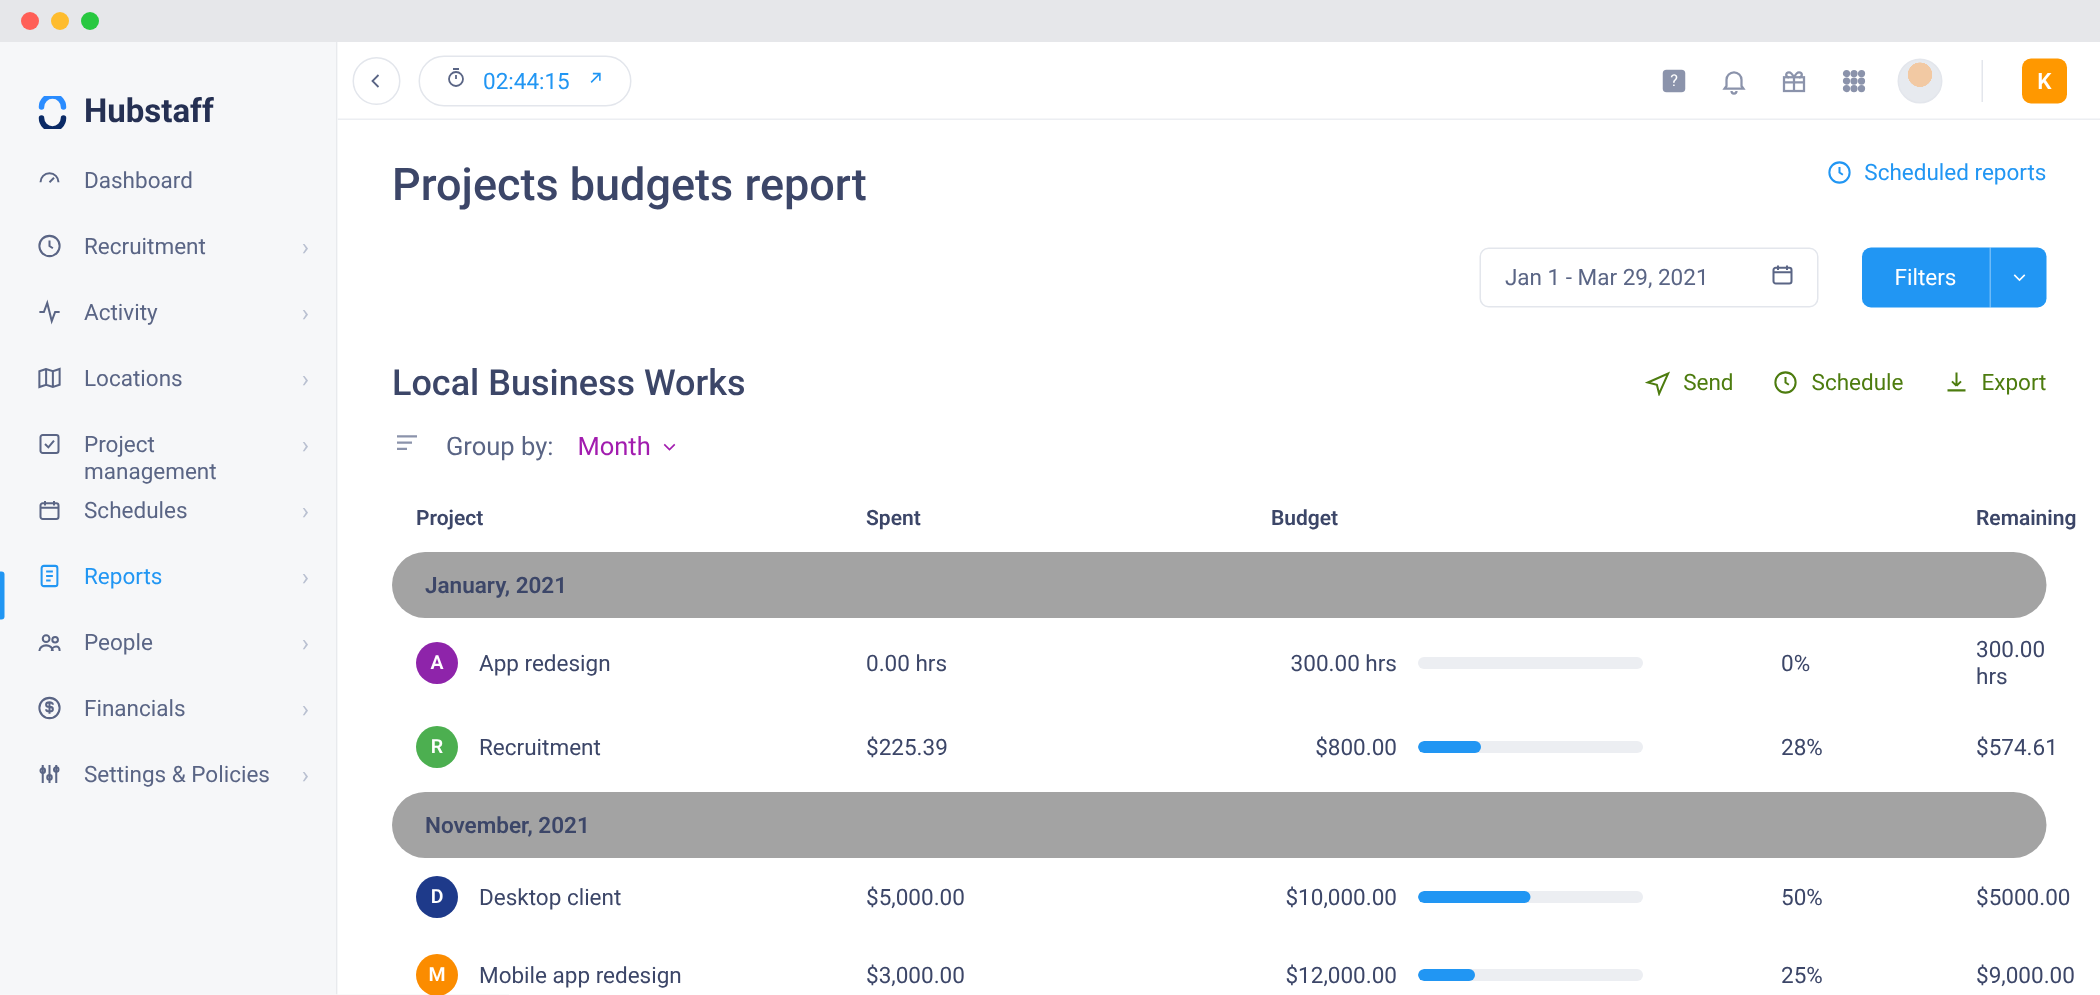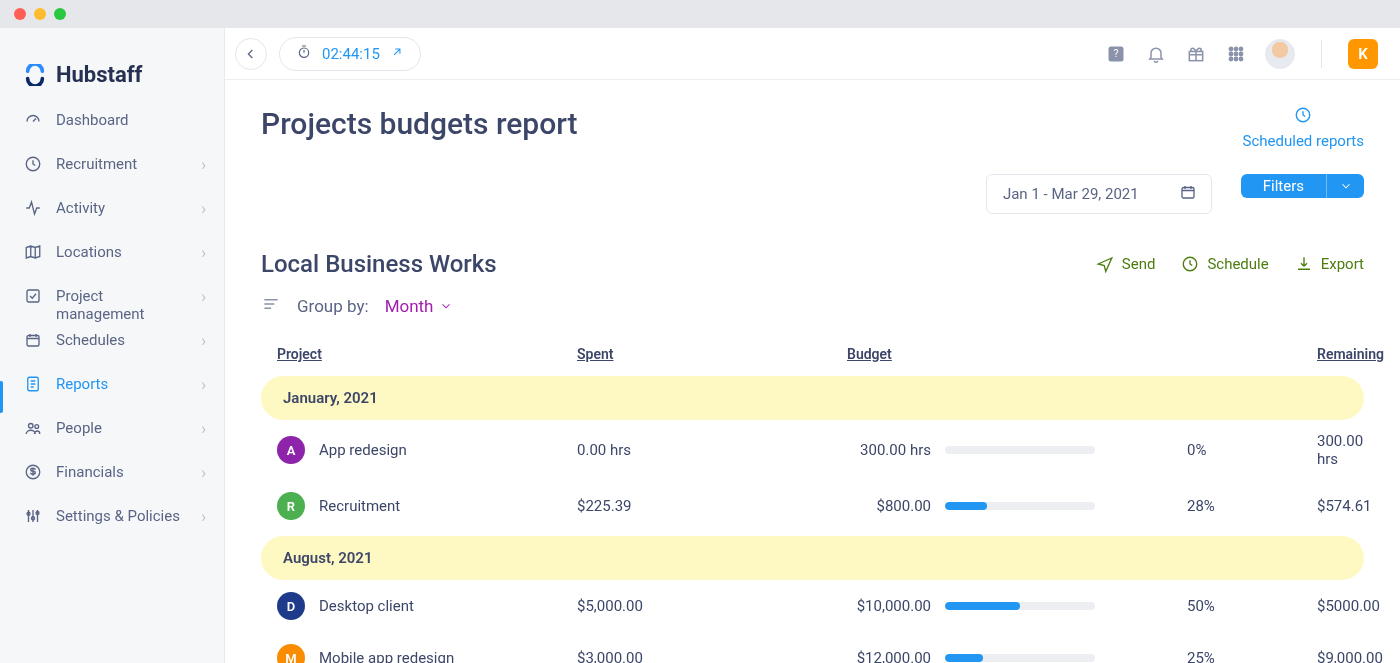--- a/index.html
+++ b/index.html
@@ -148,36 +148,36 @@
     align-items:flex-start;
     justify-content:space-between;
   }
   .page-title {
     font-size: 30px;
     font-weight: 500;
     color: #3c4668;
   }
   .scheduled-link {
     display:flex; align-items:center; gap:8px;
-    color:#2196f3; font-size:15px; cursor:pointer;flex-direction:column;
+    color:#2196f3; font-size:15px; cursor:pointer;
   }
   .controls-row {
     display:flex; justify-content:flex-end; gap:29px;
     margin-top: 24px;
   }
   .date-range {
     display:flex; align-items:center;
     border:1px solid #e3e6ec; border-radius:6px;
     height:40px; padding:0 14px 0 16px;
     color:#5a6585; font-size:15px; gap:40px;
     cursor:pointer;
   }
   .filters-btn {
     background:#2196f3; color:#fff;
-    border-radius:6px; height:24px;
+    border-radius:6px; height:40px;
     display:flex; align-items:center;
     padding:0 0 0 22px;
     font-size:15px; cursor:pointer;
   }
   .filters-btn .caret {
     border-left:1px solid rgba(255,255,255,0.35);
     height:100%;
     width:38px;
     display:flex;align-items:center;justify-content:center;
     margin-left:22px;
@@ -207,25 +207,24 @@
     margin-top:18px;
   }
   .thead, .trow {
     display:grid;
     grid-template-columns: 300px 270px 340px 130px 1fr;
     align-items:center;
   }
   .thead {
     font-size:14px; font-weight:600; color:#3c4668;
     padding: 10px 16px;
-    text-decoration: underline;
   }
   .thead .c2, .thead .c3 { text-align:left; }
   .month-row {
-    background:#fef9c3;
+    background:#a3a3a3;
     border-radius:22px;
     height:44px;
     display:flex; align-items:center;
     padding:0 22px;
     font-weight:600; font-size:15px; color:#3c4668;
     margin-top:4px;
   }
   .trow {
     padding: 12px 16px;
     font-size:15px; color:#3c4668;
@@ -526,21 +525,21 @@
               <div>$225.39</div>
               <div class="budget-cell">
                 <span class="budget-val">$800.00</span>
                 <span class="progress">
                   <span class="progress-fill" style="width:28%"></span>
                 </span>
               </div>
               <div class="pct-cell">28%</div>
               <div class="remaining-cell">$574.61</div>
             </div>
-            <div class="month-row">August, 2021</div>
+            <div class="month-row">November, 2021</div>
             <div class="trow">
               <div class="proj-cell">
                 <span class="proj-avatar" style="background:#1e3a8a">D</span>
                 <span>Desktop client</span>
               </div>
               <div>$5,000.00</div>
               <div class="budget-cell">
                 <span class="budget-val">$10,000.00</span>
                 <span class="progress">
                   <span class="progress-fill" style="width:50%"></span>

